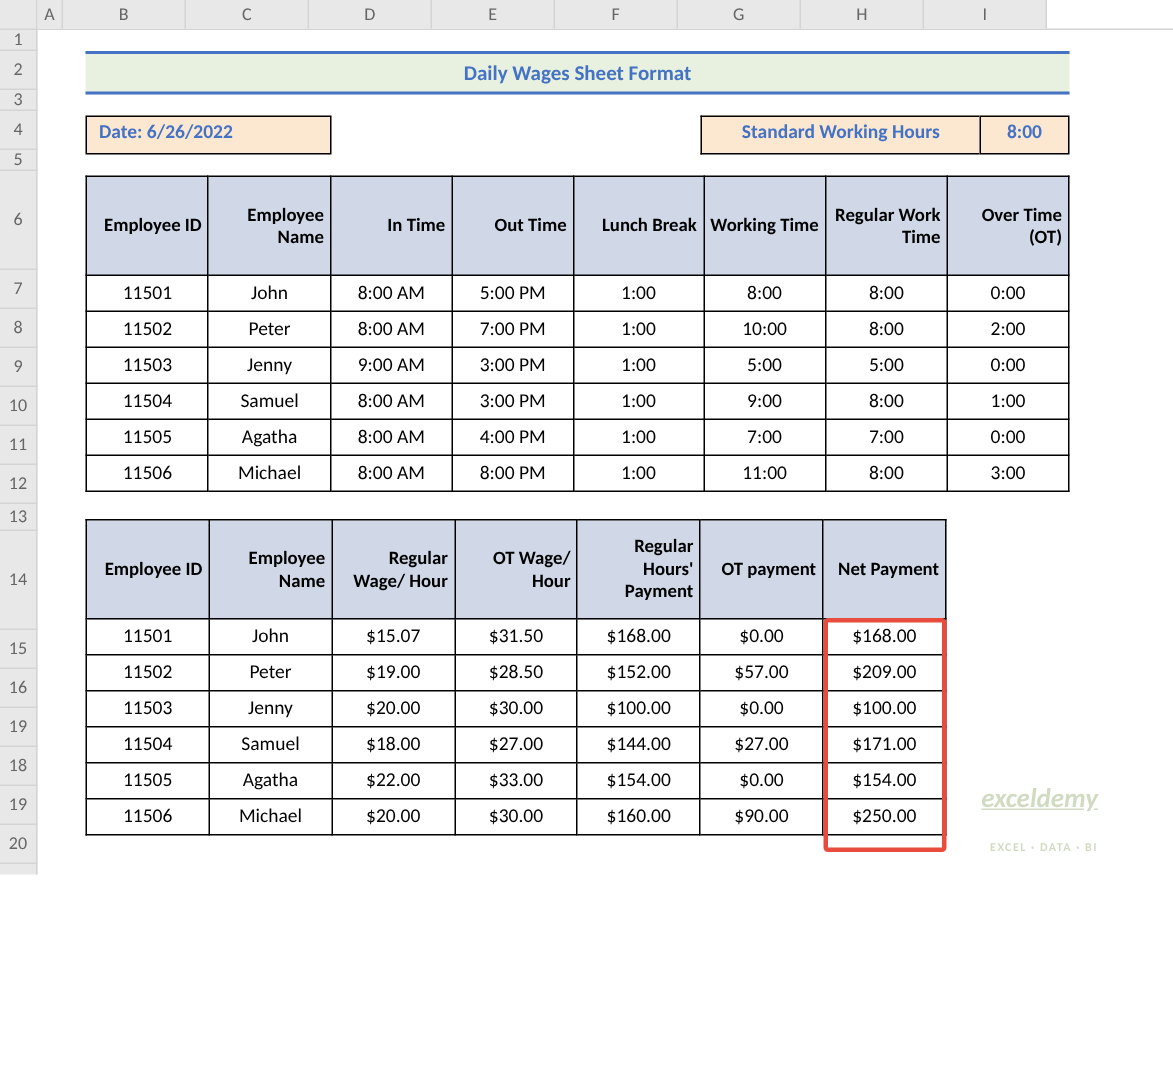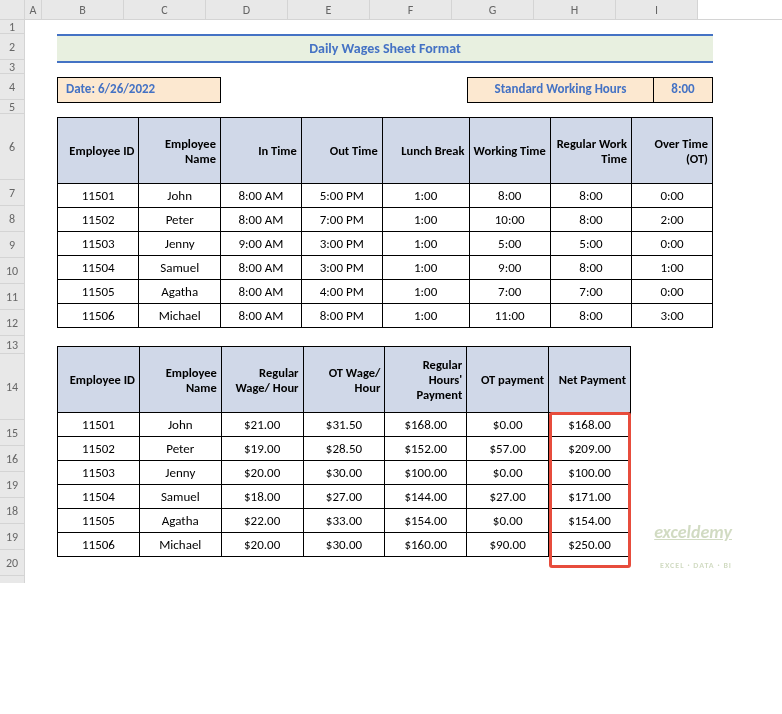--- a/index.html
+++ b/index.html
@@ -176,21 +176,21 @@
             <th style="width:82px">OT Wage/ Hour</th>
             <th style="width:82px">Regular Hours' Payment</th>
             <th style="width:82px">OT payment</th>
             <th style="width:82px">Net Payment</th>
           </tr>
         </thead>
         <tbody id="tb2">
             <tr>
               <td>11501</td>
               <td>John</td>
-              <td>$21.00</td>
+              <td>$15.07</td>
               <td>$31.50</td>
               <td>$168.00</td>
               <td>$0.00</td>
               <td>$168.00</td>
             </tr>
             <tr>
               <td>11502</td>
               <td>Peter</td>
               <td>$19.00</td>
               <td>$28.50</td>

